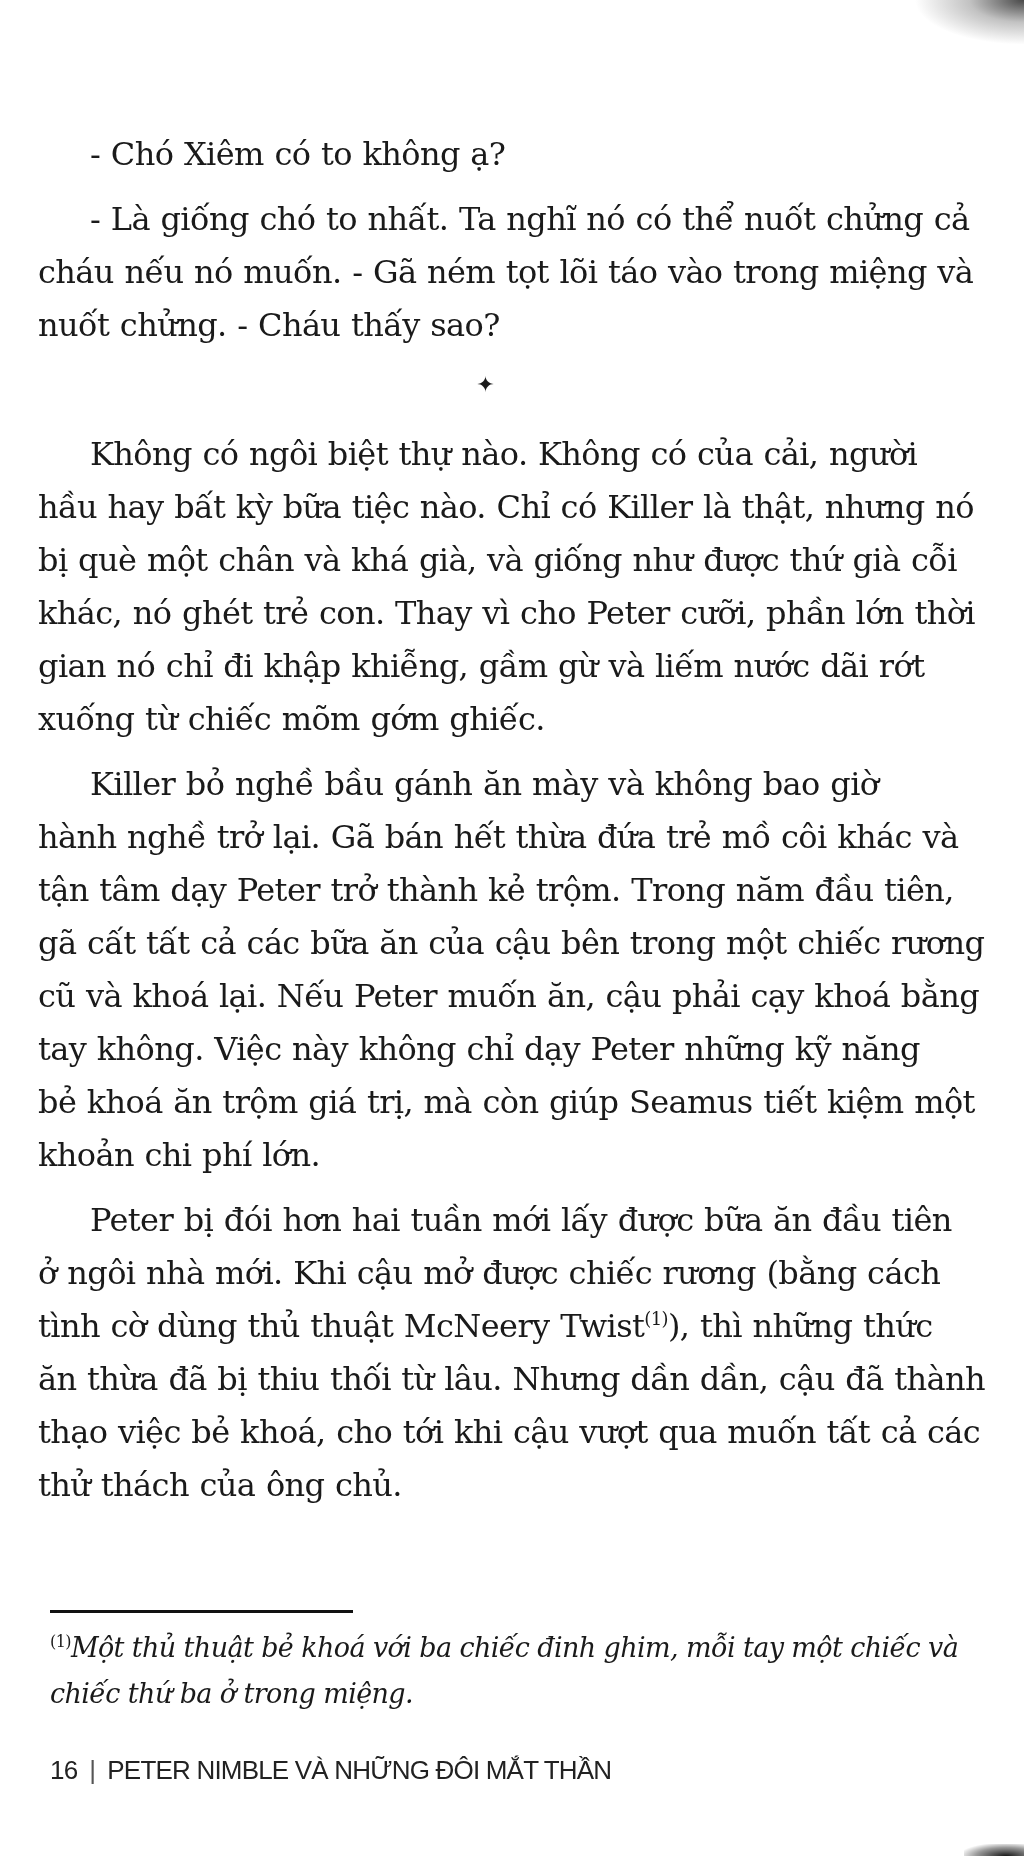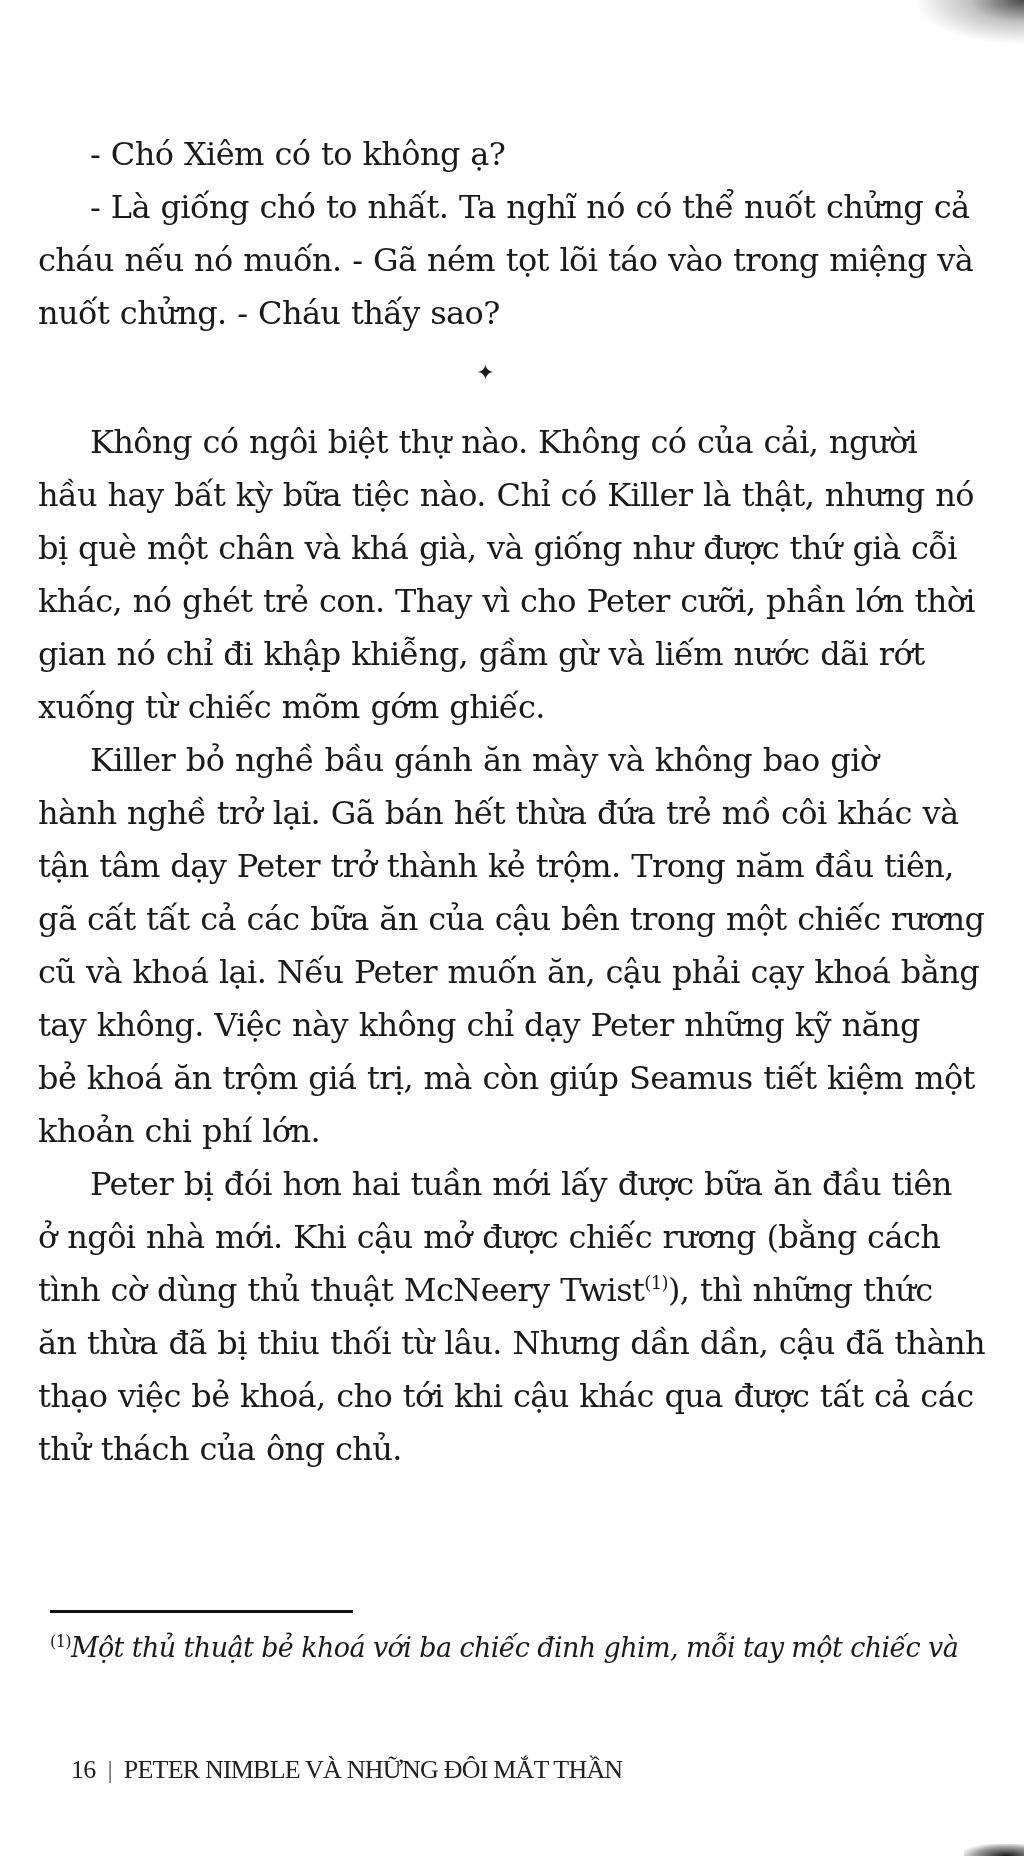--- a/index.html
+++ b/index.html
@@ -17,40 +17,40 @@
     background: radial-gradient(ellipse at 70% 100%, rgba(0,0,0,0.9) 0%, rgba(0,0,0,0.4) 50%, rgba(255,255,255,0) 80%);
   }
   .page {
     position: absolute; left: 38px; top: 128px; width: 915px;
   }
   .line {
     font-size: 32px; line-height: 53px; white-space: nowrap;
     letter-spacing: -0.6px; word-spacing: 1px;
   }
   .indent { padding-left: 52px; }
-  .para-gap { }
+  .para-gap { margin-top: 12px; }
   .separator {
     text-align: center; font-size: 22px; line-height: 30px;
     margin: 18px 0 28px 0; padding-right: 20px;
   }
   sup { font-size: 18px; line-height: 0; vertical-align: 12px; }
   .footnote-rule {
     position: absolute; left: 50px; top: 1610px; width: 303px; height: 3px;
     background: #111;
   }
   .footnote {
     position: absolute; left: 50px; top: 1625px; width: 930px;
     font-style: italic; font-size: 27px; line-height: 46px; letter-spacing: -0.6px;
     white-space: nowrap;
   }
   .footnote sup { font-size: 16px; vertical-align: 10px; font-style: normal; }
   .running-footer {
     position: absolute; left: 50px; top: 1755px;
-    font-family: Liberation Serif, serif;
-    font-size: 26px; letter-spacing: -0.8px; color: #222; margin-left: 21px;
+    font-family: Liberation Sans, sans-serif;
+    font-size: 26px; letter-spacing: -0.8px; color: #222;
   }
   .running-footer .sep { margin: 0 12px; font-weight: 200; color: #555; }
 </style>
 </head>
 <body>
 
 <div class="corner-shadow-top"></div>
 <div class="corner-shadow-bottom"></div>
 
 <div class="page">
@@ -83,25 +83,26 @@
     <div class="line">tay không. Việc này không chỉ dạy Peter những kỹ năng</div>
     <div class="line">bẻ khoá ăn trộm giá trị, mà còn giúp Seamus tiết kiệm một</div>
     <div class="line">khoản chi phí lớn.</div>
   </div>
 
   <div class="para-gap">
     <div class="line indent">Peter bị đói hơn hai tuần mới lấy được bữa ăn đầu tiên</div>
     <div class="line">ở ngôi nhà mới. Khi cậu mở được chiếc rương (bằng cách</div>
     <div class="line"><span>tình cờ dùng thủ thuật McNeery Twist</span><sup>(1)</sup><span>), thì những thức</span></div>
     <div class="line">ăn thừa đã bị thiu thối từ lâu. Nhưng dần dần, cậu đã thành</div>
-    <div class="line">thạo việc bẻ khoá, cho tới khi cậu khác qua được tất cả các</div>
+    <div class="line">thạo việc bẻ khoá, cho tới khi cậu vượt qua muốn tất cả các</div>
     <div class="line">thử thách của ông chủ.</div>
   </div>
 </div>
 
 <div class="footnote-rule"></div>
 <div class="footnote">
   <div><sup>(1)</sup><span>Một thủ thuật bẻ khoá với ba chiếc đinh ghim, mỗi tay một chiếc và</span></div>
+  <div>chiếc thứ ba ở trong miệng.</div>
 </div>
 
 <div class="running-footer">
   <span>16</span><span class="sep">|</span><span>PETER NIMBLE VÀ NHỮNG ĐÔI MẮT THẦN</span>
 </div>
 
 </body></html>

